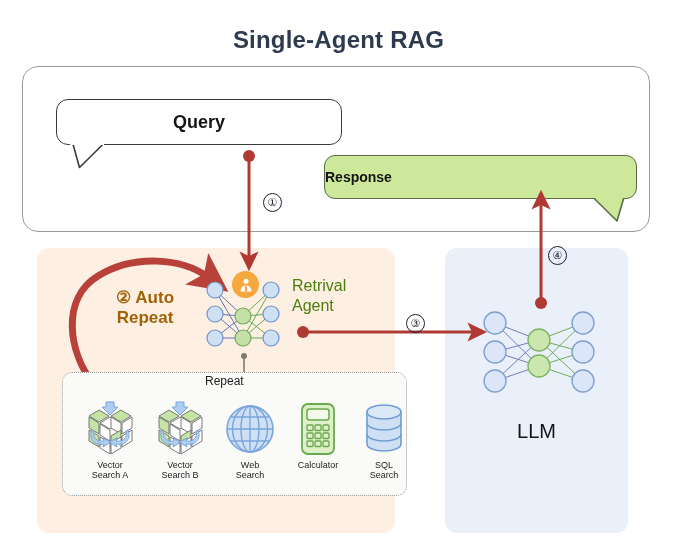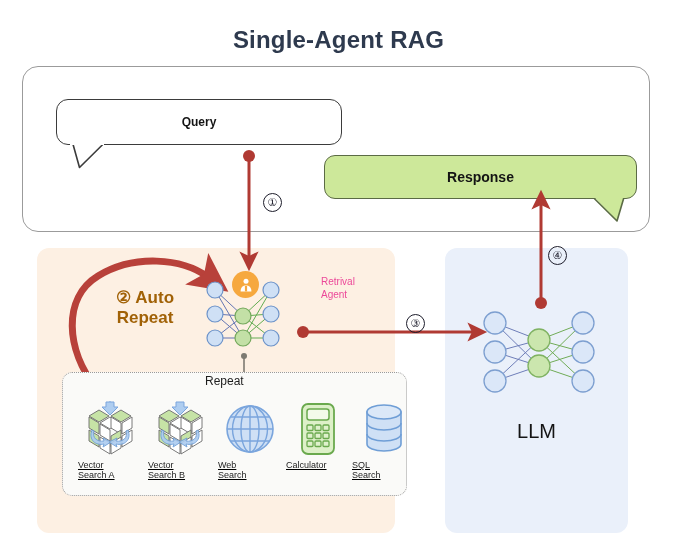--- a/index.html
+++ b/index.html
@@ -40,28 +40,28 @@
     border-radius:12px;
   }
 
   
   #query-bubble{
     left:56px;top:99px;width:286px;height:46px;
     border:1.6px solid #3b3b3b;border-radius:12px;
     background:#ffffff;box-sizing:border-box;
     display:flex;align-items:center;justify-content:center;
   }
-  #query-label{font-size:12px;font-weight:bold;color:#141414;}
+  #query-label{font-size:18px;font-weight:bold;color:#141414;}
   #query-tail{left:70px;top:143px;width:34px;height:26px;}
 
   #response-bubble{
     left:324px;top:155px;width:313px;height:44px;
     border:1.6px solid #5b6b45;border-radius:11px;
     background:#cde89a;box-sizing:border-box;
-    display:flex;align-items:center;justify-content:center;
+    display:flex;align-items:center;justify-content:flex-start;
   }
   #response-label{font-size:14px;font-weight:bold;color:#141414;}
   #response-tail{left:592px;top:196px;width:34px;height:26px;}
 
   
   #vec{left:0;top:0;width:677px;height:558px;pointer-events:none;}
 
   
   .num{
     width:17px;height:17px;border-radius:50%;
@@ -82,32 +82,32 @@
   }
 
   
   #agent-net{left:203px;top:276px;width:80px;height:78px;}
   #agent-badge{
     left:232px;top:271px;width:27px;height:27px;border-radius:50%;
     background:#f6a83e;display:flex;align-items:center;justify-content:center;
   }
   #agent-label{
     left:292px;top:276px;width:80px;
-    font-size:10px;color:#ec4899;line-height:1.25;margin-left:29px;
+    font-size:16px;color:#4d7c0f;line-height:1.25;
   }
 
   
   #tools-box{
     left:62px;top:372px;width:345px;height:124px;
     border:1.4px dotted #9a9a9a;border-radius:10px;
     background:#fafaf8;box-sizing:border-box;
   }
   #tools-label{left:205px;top:374px;font-size:12px;color:#1d1d1d;}
 
-  .tool{position:absolute;width:64px;text-align:left;text-decoration:underline;}
+  .tool{position:absolute;width:64px;text-align:center;}
   .tool .glyph{height:62px;display:flex;align-items:flex-end;justify-content:center;}
   .tool .tlabel{font-size:9px;color:#1d1d1d;line-height:1.15;margin-top:2px;}
   #tool0{left:78px;top:396px;}
   #tool1{left:148px;top:396px;}
   #tool2{left:218px;top:396px;}
   #tool3{left:286px;top:396px;}
   #tool4{left:352px;top:396px;}
 
   
   #llm-net{left:478px;top:310px;width:122px;height:84px;}

